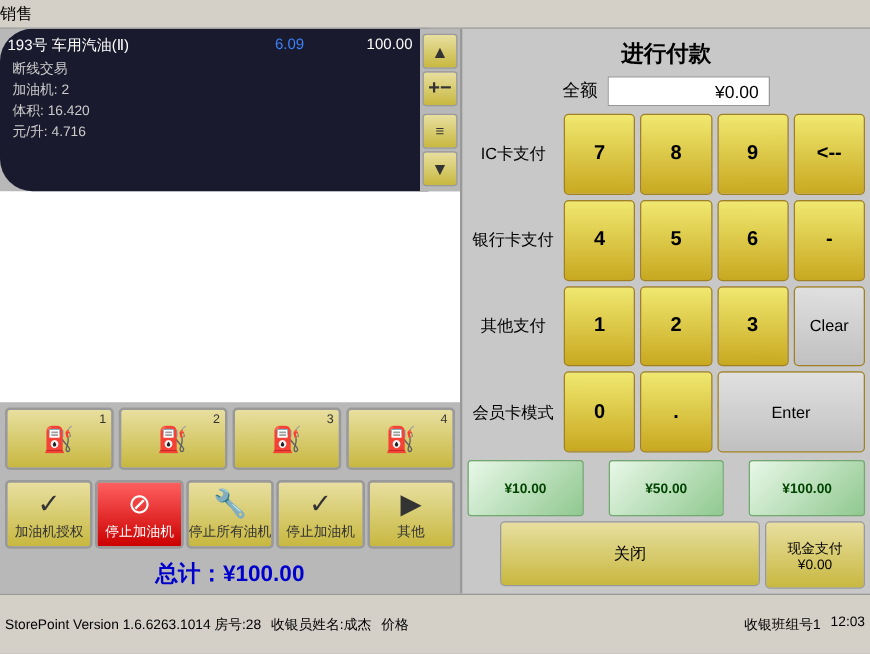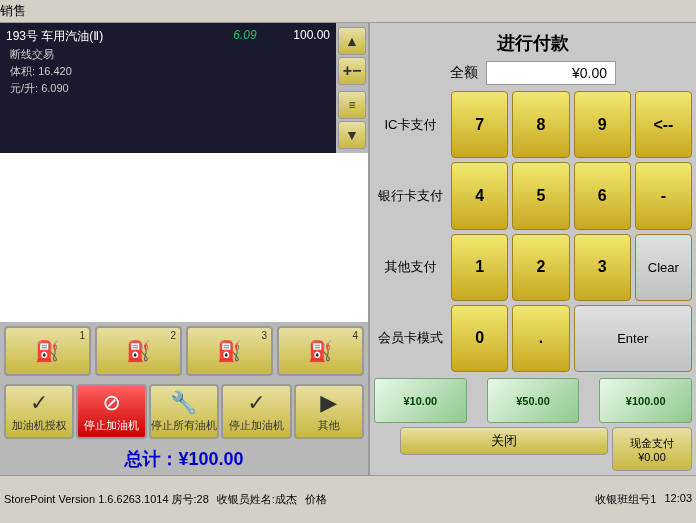--- a/index.html
+++ b/index.html
@@ -40,36 +40,37 @@
       flex-shrink: 0;
     }
 
     .sales-list {
       background: #1a1a2e;
       color: white;
       min-height: 130px;
       flex-shrink: 0;
       position: relative;
       display: flex;
+      border-radius: 26px;
     }
 
     .sales-list-content {
       flex: 1;
       padding: 4px 6px;
       font-size: 12px;
     }
 
     .sales-list-content .sale-row {
       display: flex;
       justify-content: space-between;
       padding: 1px 0;
     }
 
     .sale-item-name { flex: 1; color: #fff; }
-    .sale-item-price { width: 50px; text-align: center; color: #22c55e; font-style: italic; }
+    .sale-item-price { width: 50px; text-align: left; color: #3b82f6; }
     .sale-item-total { width: 60px; text-align: right; color: #fff; }
 
     .sale-detail {
       color: #ccc;
       font-size: 11px;
       padding: 1px 0 1px 4px;
     }
 
     .scrollbar-buttons {
       width: 32px;
@@ -335,36 +336,36 @@
     }
 
     
     .bottom-row {
       display: flex;
       gap: 4px;
     }
 
     .close-btn {
       flex: 1;
-      height: 28px;
+      height: 52px;
       background: linear-gradient(to bottom, #e8dfa0, #c8b840);
       border: 1px solid #999;
       border-radius: 4px;
       display: flex;
       align-items: center;
       justify-content: center;
       cursor: pointer;
       font-size: 13px;
       color: #000;
       margin-left: 26px;
     }
 
     .cash-btn {
       width: 80px;
-      height: 44px;
+      height: 54px;
       background: linear-gradient(to bottom, #e8dfa0, #c8b840);
       border: 1px solid #999;
       border-radius: 4px;
       display: flex;
       flex-direction: column;
       align-items: center;
       justify-content: center;
       cursor: pointer;
       font-size: 11px;
       color: #000;
@@ -383,26 +384,30 @@
 
     <div class="sales-list">
       <div class="sales-list-content">
         <div class="sale-row">
           <span class="sale-item-name">193号 车用汽油(Ⅱ)</span>
           <span class="sale-item-price">6.09</span>
           <span class="sale-item-total">100.00</span>
         </div>
         <div class="sale-detail">断线交易</div>
         <div class="sale-detail">
+          <span>加油机:</span>
+          <span>2</span>
+        </div>
+        <div class="sale-detail">
           <span>体积:</span>
           <span>16.420</span>
         </div>
         <div class="sale-detail">
           <span>元/升:</span>
-          <span>6.090</span>
+          <span>4.716</span>
         </div>
       </div>
       <div class="scrollbar-buttons">
         <div class="scroll-btn">▲</div>
         <div class="scroll-btn-minus">+−</div>
         <div class="scroll-spacer"></div>
         <div class="scroll-list-btn">≡</div>
         <div class="scroll-btn">▼</div>
       </div>
     </div>

